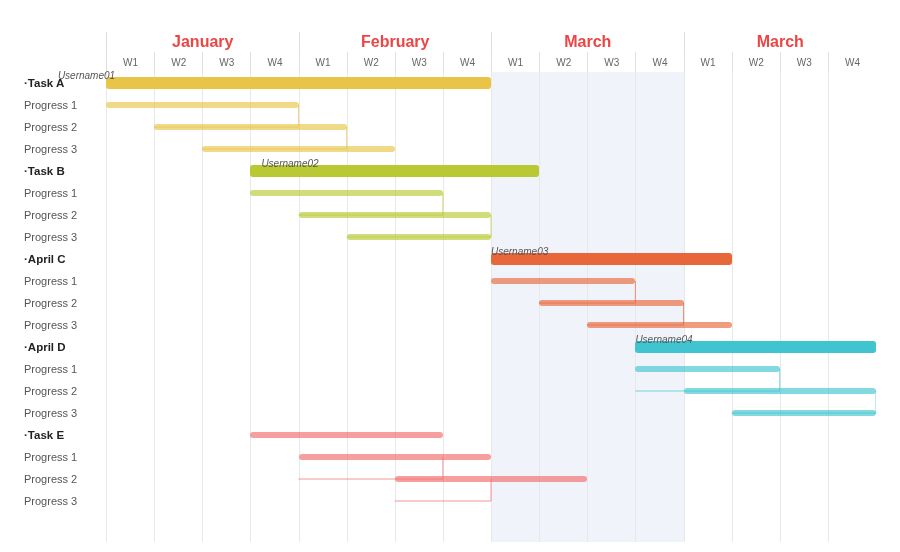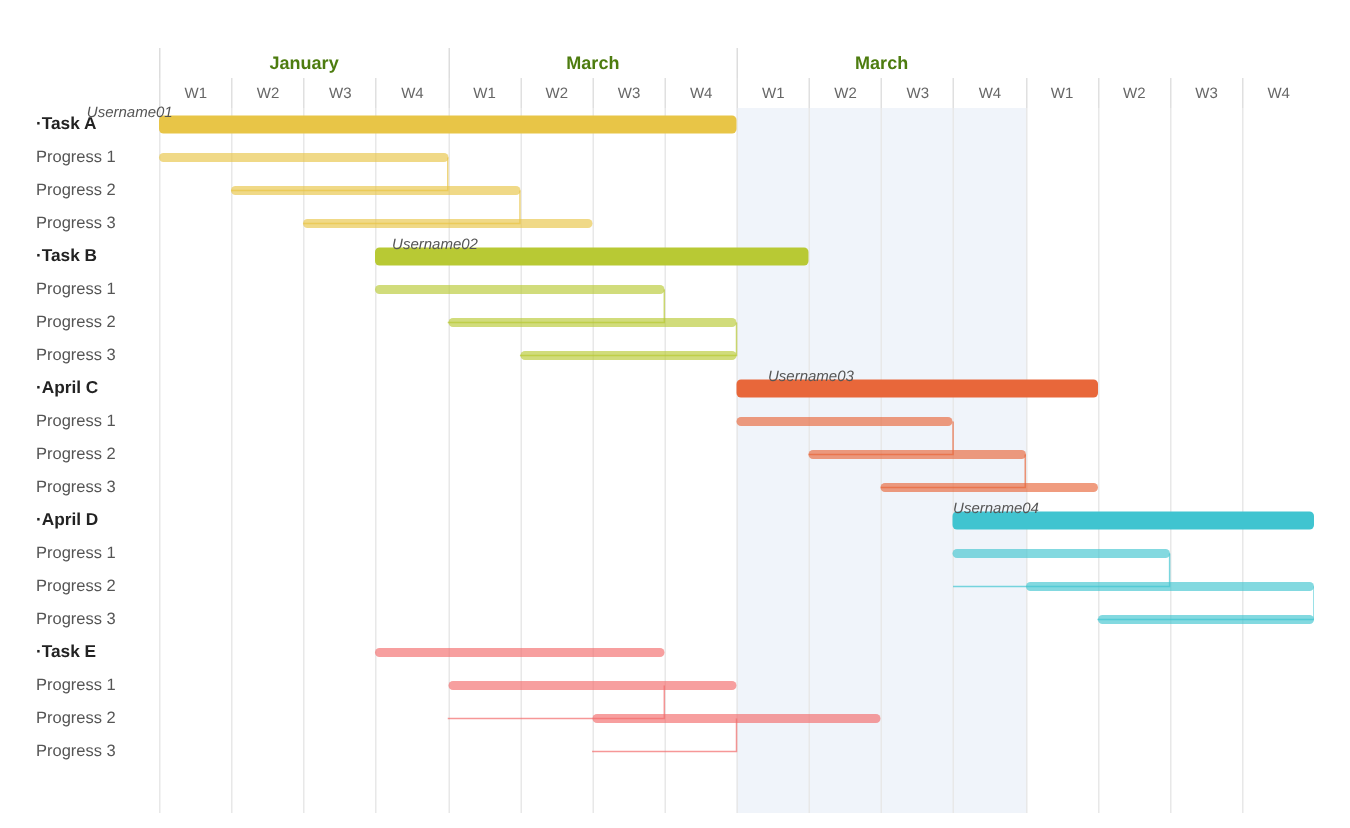--- a/index.html
+++ b/index.html
@@ -58,23 +58,23 @@
       height: 20px;
     }
     .week-row {
       display: flex;
       height: 20px;
     }
     .month-cell {
       display: flex;
       align-items: center;
       justify-content: center;
-      font-size: 12px;
+      font-size: 16px;
       font-weight: 600;
-      color: #4d7c0f;
+      color: #ef4444;
       border-left: 1px solid #ddd;
     }
     .week-cell {
       display: flex;
       align-items: center;
       justify-content: center;
       font-size: 10px;
       color: #666;
       border-left: 1px solid #e0e0e0;
     }
@@ -154,20 +154,21 @@
       <div class="row-label">Progress 3</div>
       <div class="row-label task">·Task E</div>
       <div class="row-label">Progress 1</div>
       <div class="row-label">Progress 2</div>
       <div class="row-label">Progress 3</div>
     </div>
   <div class="grid-area">
     <div class="header-area">
       <div class="month-row" id="month-row">
           <div class="month-cell" style="width: 192.5px;">January</div>
+          <div class="month-cell" style="width: 192.5px;">February</div>
           <div class="month-cell" style="width: 192.5px;">March</div>
           <div class="month-cell" style="width: 192.5px;">March</div>
         </div>
       <div class="week-row" id="week-row">
           <div class="week-cell" style="width: 48.125px;">W1</div>
           <div class="week-cell" style="width: 48.125px;">W2</div>
           <div class="week-cell" style="width: 48.125px;">W3</div>
           <div class="week-cell" style="width: 48.125px;">W4</div>
           <div class="week-cell" style="width: 48.125px;">W1</div>
           <div class="week-cell" style="width: 48.125px;">W2</div>
@@ -224,21 +225,21 @@
           <div class="bar" style="left: 144.375px; width: 192.5px; background-color: rgb(184, 201, 52); height: 6px; opacity: 0.65;"></div>
         </div>
         <div class="data-row">
           <div class="bar" style="left: 192.5px; width: 192.5px; background-color: rgb(184, 201, 52); height: 6px; opacity: 0.65;"></div>
         </div>
         <div class="data-row">
           <div class="bar" style="left: 240.625px; width: 144.375px; background-color: rgb(184, 201, 52); height: 6px; opacity: 0.65;"></div>
         </div>
         <div class="data-row">
           <div class="bar" style="left: 385px; width: 240.625px; background-color: rgb(232, 103, 58); height: 12px;"></div>
-          <div class="bar-label" style="left: 385px; margin-left: 21px;">Username03</div>
+          <div class="bar-label" style="left: 385px;">Username03</div>
         </div>
         <div class="data-row">
           <div class="bar" style="left: 385px; width: 144.375px; background-color: rgb(232, 103, 58); height: 6px; opacity: 0.65;"></div>
         </div>
         <div class="data-row">
           <div class="bar" style="left: 433.125px; width: 144.375px; background-color: rgb(232, 103, 58); height: 6px; opacity: 0.65;"></div>
         </div>
         <div class="data-row">
           <div class="bar" style="left: 481.25px; width: 144.375px; background-color: rgb(232, 103, 58); height: 6px; opacity: 0.65;"></div>
         </div>

